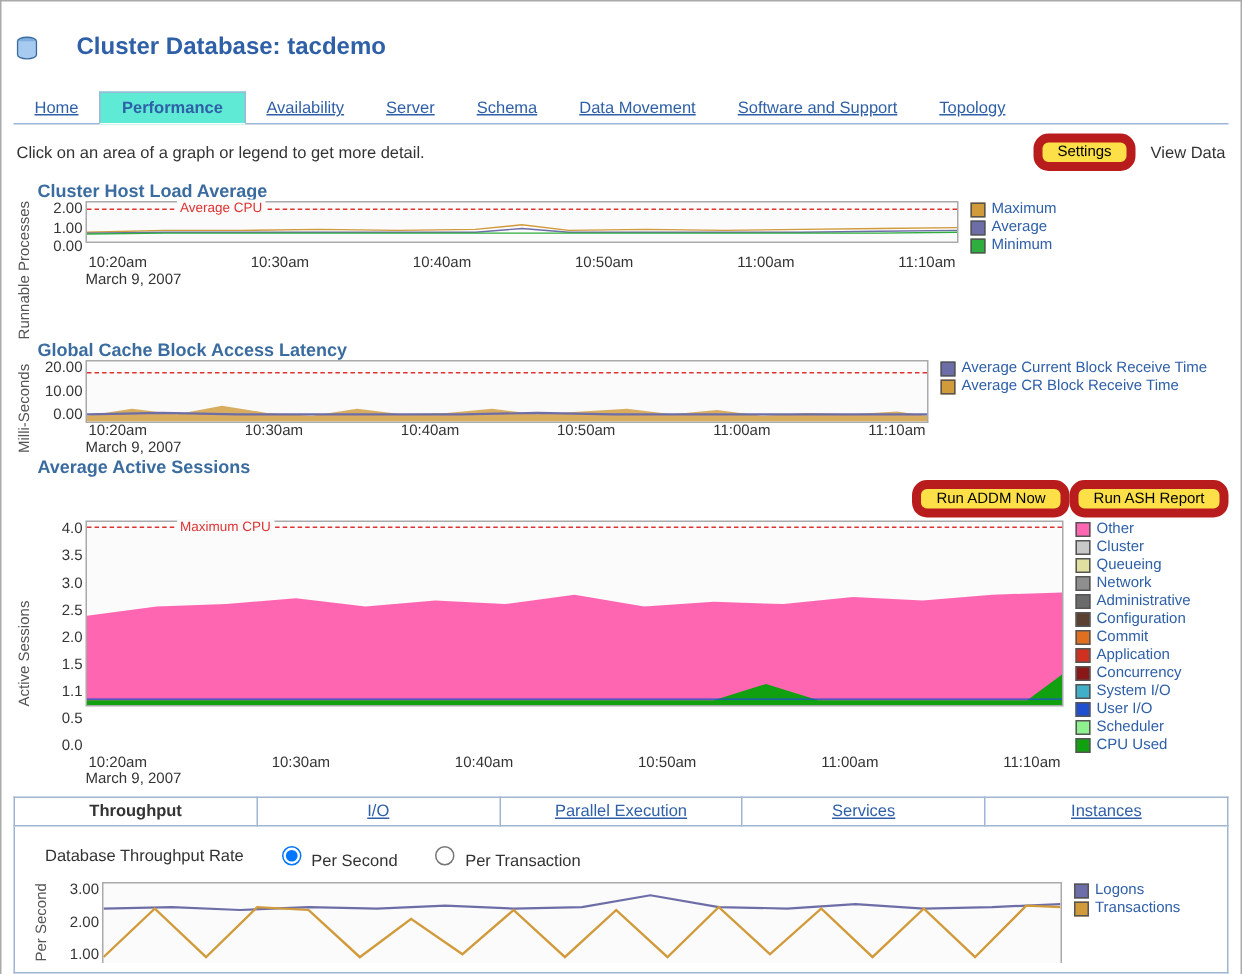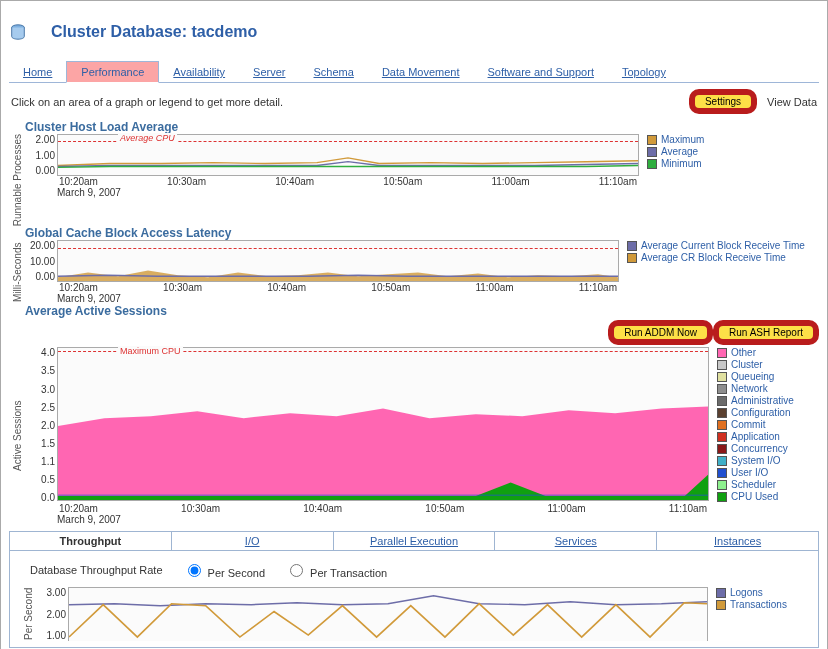--- a/index.html
+++ b/index.html
@@ -11,21 +11,21 @@
 a { color: #2e5fa7; text-decoration: underline; cursor: pointer; }
 .header { display: flex; align-items: center; gap: 8px; padding: 2px 0 4px 0; }
 .header h1 { font-size: 16px; color: #2e5fa7; margin: 16px; font-weight: bold; }
 .db-icon { width: 18px; height: 18px; display: inline-block; }
 .tab-strip { border-bottom: 1px solid #9eb6d8; display: flex; align-items: flex-end; }
 .tab-strip .tab {
   padding: 4px 14px; color: #2e5fa7; text-decoration: underline; cursor: pointer;
 }
 .tab-strip .tab.active {
   border: 1px solid #9eb6d8; border-bottom: 1px solid #fff;
-  margin-bottom: -1px; background: #fca5a5; color: #2e5fa7; font-weight: normal;
+  margin-bottom: -1px; background: #5eead4; color: #2e5fa7; font-weight: bold;
   text-decoration: none;
 }
 .toolbar-row {
   display: flex; align-items: center; justify-content: space-between;
   padding: 6px 2px;
 }
 .settings-btn, .pill-btn {
   border: 6px solid #b91c1c; border-radius: 10px; padding: 1px 10px;
   background: #fde047; font-size: 10px; cursor: pointer;
 }
@@ -104,21 +104,21 @@
 <div class="section-title">Cluster Host Load Average</div>
 <div class="chart-wrap">
   <div class="yaxis-label">Runnable Processes</div>
   <div class="chart-inner">
     <div class="plot-row">
       <div class="yticks">
         <span>2.00</span>
           <span>1.00</span>
           <span>0.00</span>
       </div>
-      <div class="plot-area" style="height:42px;font-style:italic;">
+      <div class="plot-area" style="height:28px;">
         <div class="threshold" style="top:16%;"></div>
         <div class="threshold-label" style="top:-2px;left:60px;">Average CPU</div>
         <svg class="sparkline" viewBox="0 0 560 42" preserveAspectRatio="none">
           <polyline fill="none" stroke="#d19a3a" stroke-width="1.5" points="0,32 50,30 100,30 150,29 200,30 250,29 280,24 310,30 360,29 410,30 460,29 510,28 560,27"></polyline>
           <polyline fill="none" stroke="#6d6da8" stroke-width="1.5" points="0,33 50,32 100,32 150,32 200,32 250,32 280,28 310,32 360,32 410,32 460,32 510,31 560,30"></polyline>
           <polyline fill="none" stroke="#2fae3f" stroke-width="1.5" points="0,34 50,33 100,33 150,33 200,33 250,33 280,33 310,33 360,33 410,33 460,33 510,33 560,32"></polyline>
         </svg>
       </div>
       <div class="legend">
         <div class="legend-item">
@@ -200,21 +200,21 @@
         <span>4.0</span>
           <span>3.5</span>
           <span>3.0</span>
           <span>2.5</span>
           <span>2.0</span>
           <span>1.5</span>
           <span>1.1</span>
           <span>0.5</span>
           <span>0.0</span>
       </div>
-      <div class="plot-area" style="height:154px;">
+      <div class="plot-area" style="height:124px;">
         <div class="threshold" style="top:2%;"></div>
         <div class="threshold-label" style="top:-2px;left:60px;">Maximum CPU</div>
         <svg class="sparkline" viewBox="0 0 560 156" preserveAspectRatio="none">
           <polygon fill="#ff66b2" points="0,156 0,80 40,72 80,70 120,65 160,72 200,67 240,70 280,62 320,72 360,68 400,70 440,64 480,67 520,62 560,60 560,156"></polygon>
           <polygon fill="#10a010" points="0,156 0,152 360,152 390,138 420,152 540,152 560,130 560,156"></polygon>
           <polyline fill="none" stroke="#2050d0" stroke-width="1" points="0,151 560,151"></polyline>
         </svg>
       </div>
       <div class="legend" style="width:110px;">
         <div class="legend-item">

